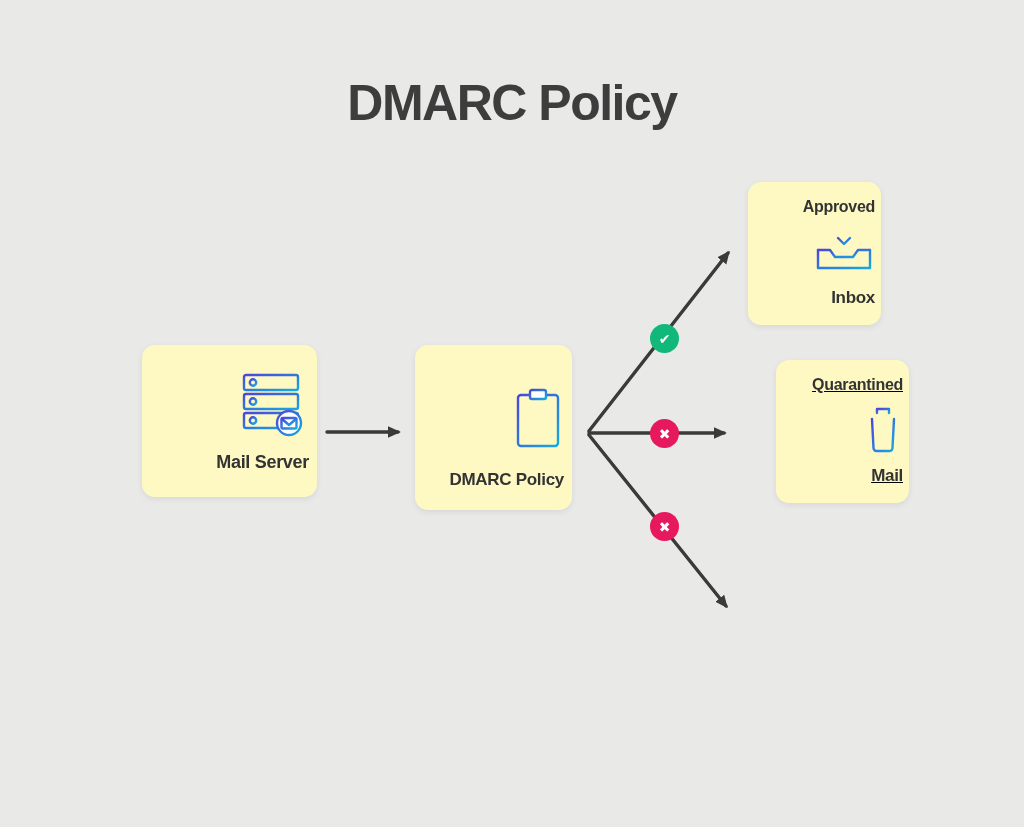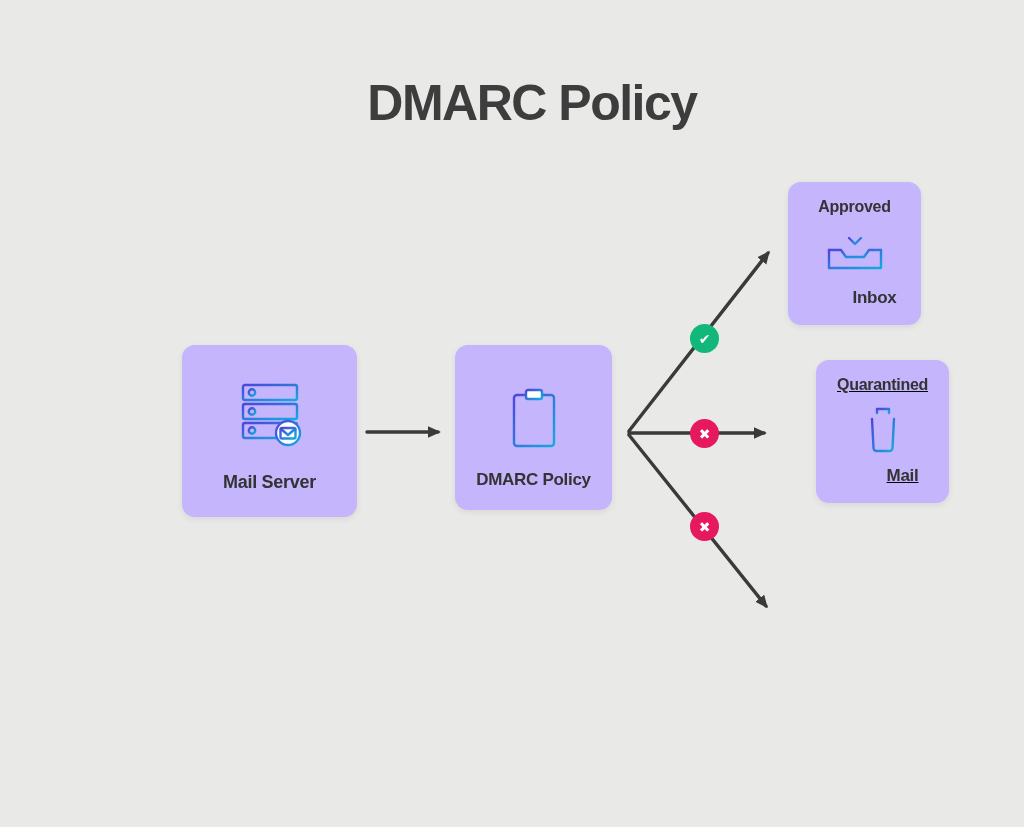--- a/index.html
+++ b/index.html
@@ -11,21 +11,20 @@
     width: 1024px;
     height: 827px;
     background: #e9e9e8;
     font-family: "Liberation Sans", "DejaVu Sans", sans-serif;
     position: relative;
     overflow: hidden;
   }
   .canvas {
     position: absolute;
     inset: 0;
-    margin-left: 40px;
   }
   .page-title {
     position: absolute;
     top: 74px;
     left: 0;
     width: 100%;
     text-align: center;
     font-size: 50px;
     font-weight: 800;
     letter-spacing: -1.5px;
@@ -33,41 +32,41 @@
     margin: 0;
   }
   .arrow-layer {
     position: absolute;
     inset: 0;
     pointer-events: none;
     z-index: 1;
   }
   .card {
     position: absolute;
-    background: #c4b5fd;
+    background: #fef9c3;
     border-radius: 13px;
     box-shadow: 0 2px 6px rgba(0,0,0,0.08);
     display: flex;
     flex-direction: column;
-    align-items: center;
+    align-items: flex-end;
     z-index: 2;
   }
   .card .icon-wrap {
     flex: 1;
     display: flex;
     align-items: center;
     justify-content: center;
   }
   .card .node-label {
     font-weight: bold;
     color: #333333;
     letter-spacing: -0.3px;
   }
   
-  .card-mail    { left: 142px; top: 345px; width: 175px; height: 172px; padding: 12px 8px 24px; box-sizing: border-box; }
+  .card-mail    { left: 142px; top: 345px; width: 175px; height: 152px; padding: 12px 8px 24px; box-sizing: border-box; }
   .card-dmarc   { left: 415px; top: 345px; width: 157px; height: 165px; padding: 22px 8px 20px; box-sizing: border-box; }
   .card-mail  .node-label { font-size: 18px; }
   .card-dmarc .node-label { font-size: 17px; }
   
   .card-outcome { width: 133px; height: 143px; padding: 16px 6px 17px; box-sizing: border-box; justify-content: space-between; }
   .card-approved    { left: 748px; top: 182px; }
   .card-quarantined { left: 776px; top: 360px; text-decoration: underline; }
   .card-rejected    { left: 748px; top: 537px; }
   .card-outcome .status-label { font-size: 16px; font-weight: bold; color: #333333; letter-spacing: -0.3px; }
   .card-outcome .action-label { font-size: 17px; font-weight: bold; color: #333333; letter-spacing: -0.3px; padding-left: 40px; }

